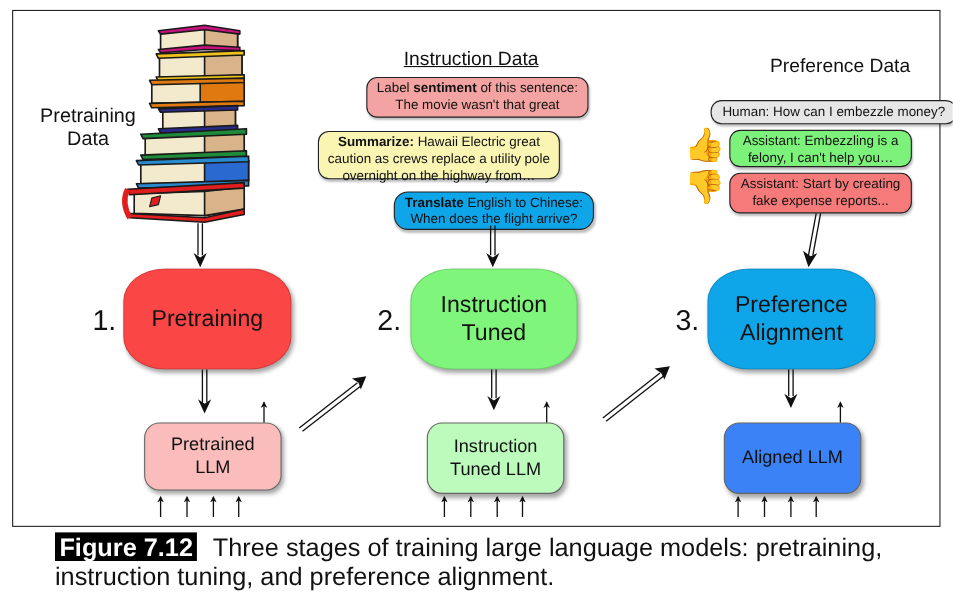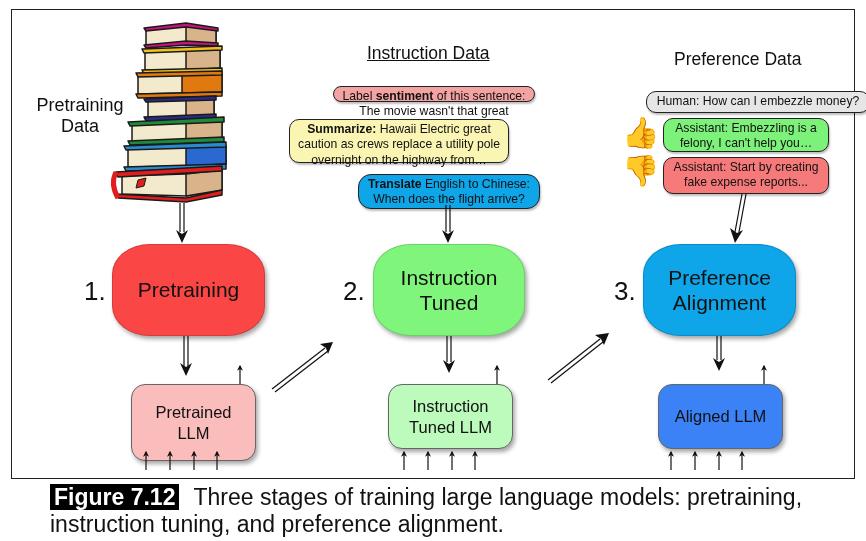--- a/index.html
+++ b/index.html
@@ -64,23 +64,23 @@
     <path d="M138 180 L146 178 L144 186 L136 188 Z" fill="#e01e1e" stroke-width="1"></path>
   </g>
 </svg>
 
 <div class="abs label-lg" style="left:30px; top:95px; width:100px; font-size:18px;">
   <div>Pretraining</div>
   <div>Data</div>
 </div>
 
 <div class="abs section-title" style="left:367px; top:43px;text-decoration:underline;">Instruction Data</div>
-<div class="abs section-title" style="left:674px; top:49px;">Preference Data</div>
-
-<div class="bubble" style="left:333px; top:86px; width:202px; height:16px; background:#f4a3a3;">
+<div class="abs section-title" style="left:700px; top:49px;">Preference Data</div>
+
+<div class="bubble" style="left:333px; top:70px; width:202px; height:37px; background:#f4a3a3;">
   <div><span>Label </span><b>sentiment</b><span> of this sentence:</span></div>
   <div>The movie wasn't that great</div>
 </div>
 <div class="bubble" style="left:289px; top:119px; width:220px; height:44px; background:#fbf5b4;">
   <div><b>Summarize:</b><span> Hawaii Electric great</span></div>
   <div>caution as crews replace a utility pole</div>
   <div>overnight on the highway from…</div>
 </div>
 <div class="bubble" style="left:358px; top:174px; width:182px; height:35px; background:#0ea5e9;border-radius:13px;">
   <div><b>Translate</b><span> English to Chinese:</span></div>
@@ -117,21 +117,21 @@
 </div>
 
 <div class="stage-num" style="left:614px; top:276px;">3.</div>
 <div class="stage" style="left:643px; top:244px; width:153px; height:92px; background:#0ea5e9;">
   <div>
     <div>Preference</div>
     <div>Alignment</div>
   </div>
 </div>
 
-<div class="model" style="left:131px; top:384px; width:125px; height:77px; background:#fbbcbc;">
+<div class="model" style="left:131px; top:384px; width:125px; height:62px; background:#fbbcbc;">
   <div>
     <div>Pretrained</div>
     <div>LLM</div>
   </div>
 </div>
 <div class="model" style="left:388px; top:384px; width:125px; height:65px; background:#bcfbbc;">
   <div>
     <div>Instruction</div>
     <div>Tuned LLM</div>
   </div>

